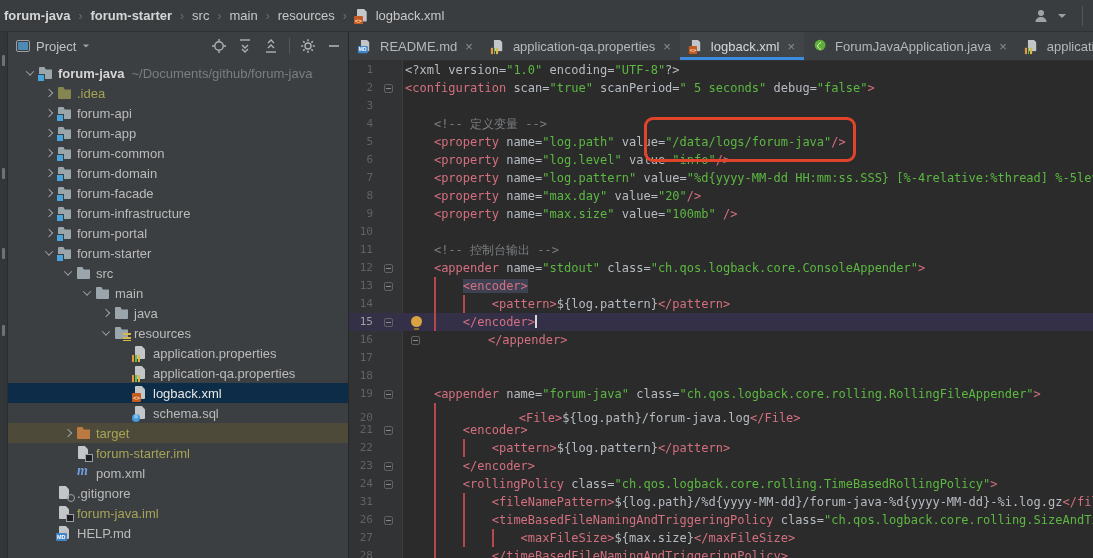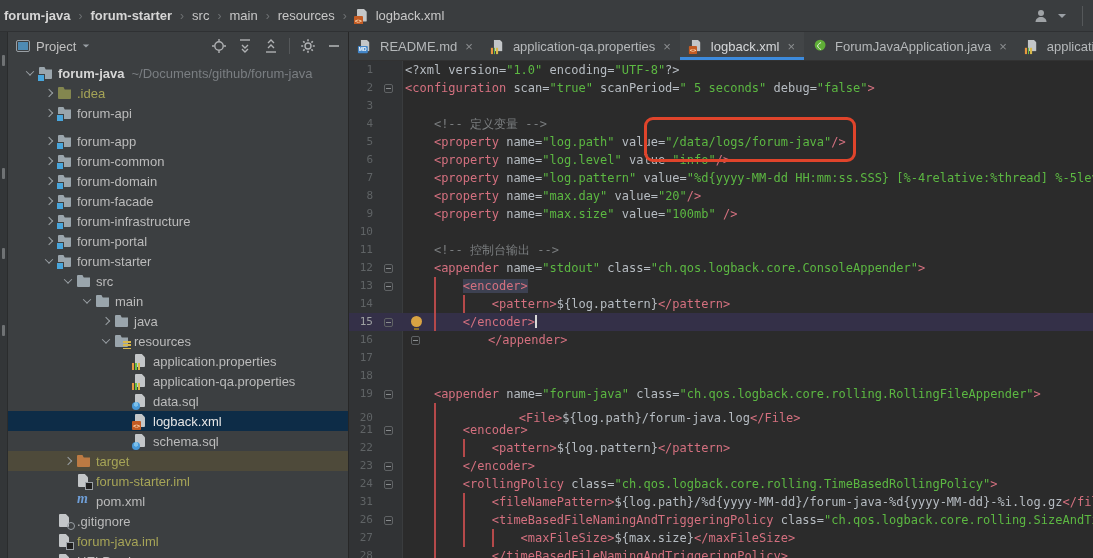--- a/index.html
+++ b/index.html
@@ -199,21 +199,21 @@
             <span class="fo idea"></span>
             <span class="lbl">.idea</span>
           </div>
           <div class="trow" style="padding-left: 33px;">
             <span class="chevbox">
               <span class="chev right"></span>
             </span>
             <span class="fo module"></span>
             <span class="lbl">forum-api</span>
           </div>
-          <div class="trow" style="padding-left: 33px; margin-top: 8px;">
+          <div class="trow" style="padding-left: 33px;">
             <span class="chevbox">
               <span class="chev right"></span>
             </span>
             <span class="fo module"></span>
             <span class="lbl">forum-app</span>
           </div>
           <div class="trow" style="padding-left: 33px;">
             <span class="chevbox">
               <span class="chev right"></span>
             </span>
@@ -285,25 +285,20 @@
           </div>
           <div class="trow" style="padding-left: 109px;">
             <span class="chevbox"></span>
             <span class="fi properties"></span>
             <span class="lbl">application.properties</span>
           </div>
           <div class="trow" style="padding-left: 109px;">
             <span class="chevbox"></span>
             <span class="fi properties"></span>
             <span class="lbl">application-qa.properties</span>
-          </div>
-          <div class="trow" style="padding-left: 109px;">
-            <span class="chevbox"></span>
-            <span class="fi sql"></span>
-            <span class="lbl">data.sql</span>
           </div>
           <div class="trow  selected" style="padding-left: 109px;">
             <span class="chevbox"></span>
             <span class="fi xml"></span>
             <span class="lbl">logback.xml</span>
           </div>
           <div class="trow" style="padding-left: 109px;">
             <span class="chevbox"></span>
             <span class="fi sql"></span>
             <span class="lbl">schema.sql</span>

